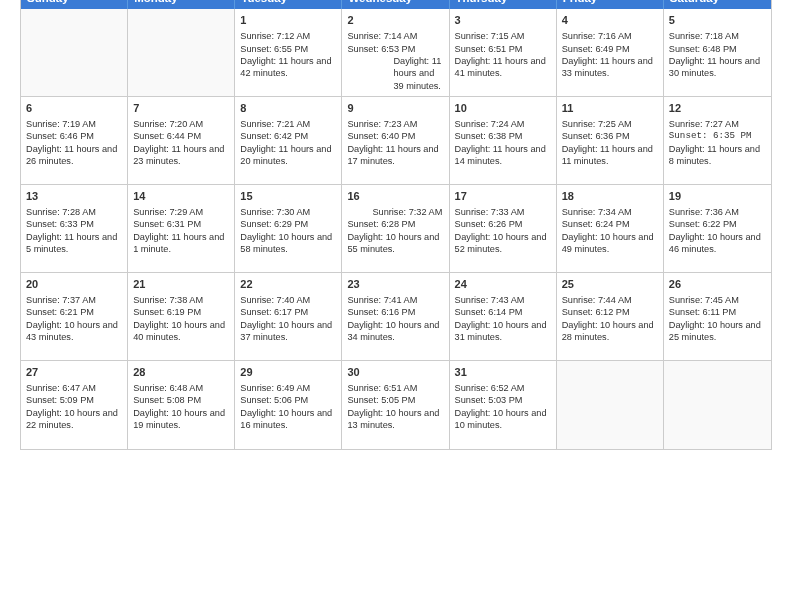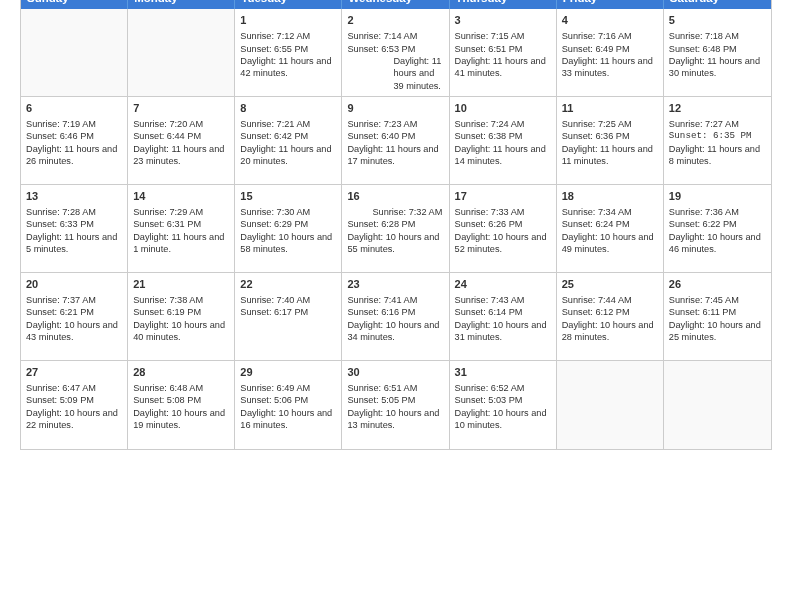--- a/index.html
+++ b/index.html
@@ -270,20 +270,21 @@
           <div class="cal-cell">
             <span class="day-num">21</span>
             <span style="display: block;">Sunrise: 7:38 AM</span>
             <span style="display: block;">Sunset: 6:19 PM</span>
             <span style="display: block;">Daylight: 10 hours and 40 minutes.</span>
           </div>
           <div class="cal-cell">
             <span class="day-num">22</span>
             <span style="display: block;">Sunrise: 7:40 AM</span>
             <span style="display: block;">Sunset: 6:17 PM</span>
+            <span style="display: block;">Daylight: 10 hours and 37 minutes.</span>
           </div>
           <div class="cal-cell">
             <span class="day-num">23</span>
             <span style="display: block;">Sunrise: 7:41 AM</span>
             <span style="display: block;">Sunset: 6:16 PM</span>
             <span style="display: block;">Daylight: 10 hours and 34 minutes.</span>
           </div>
           <div class="cal-cell">
             <span class="day-num">24</span>
             <span style="display: block;">Sunrise: 7:43 AM</span>

